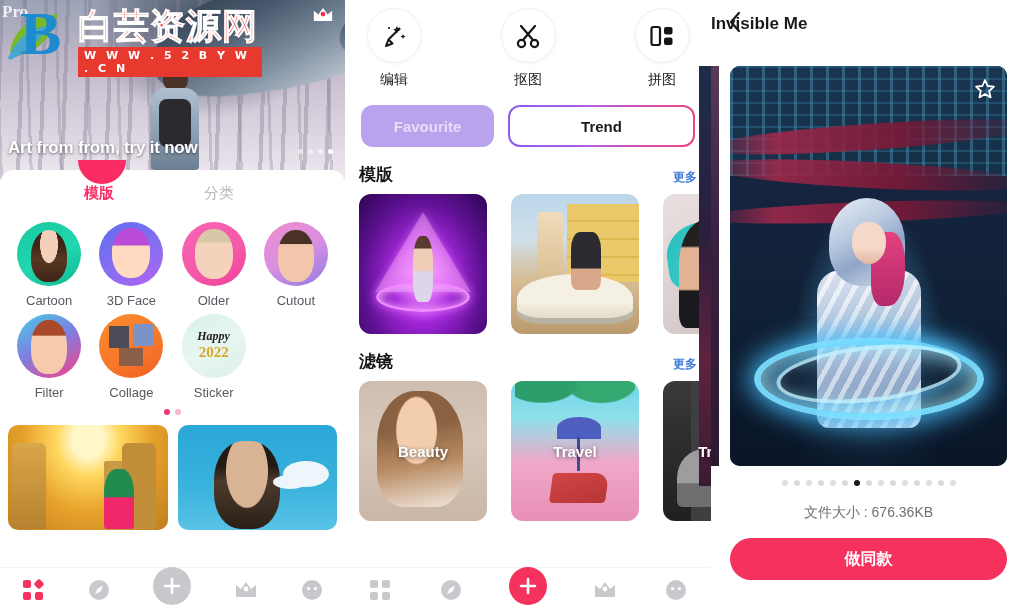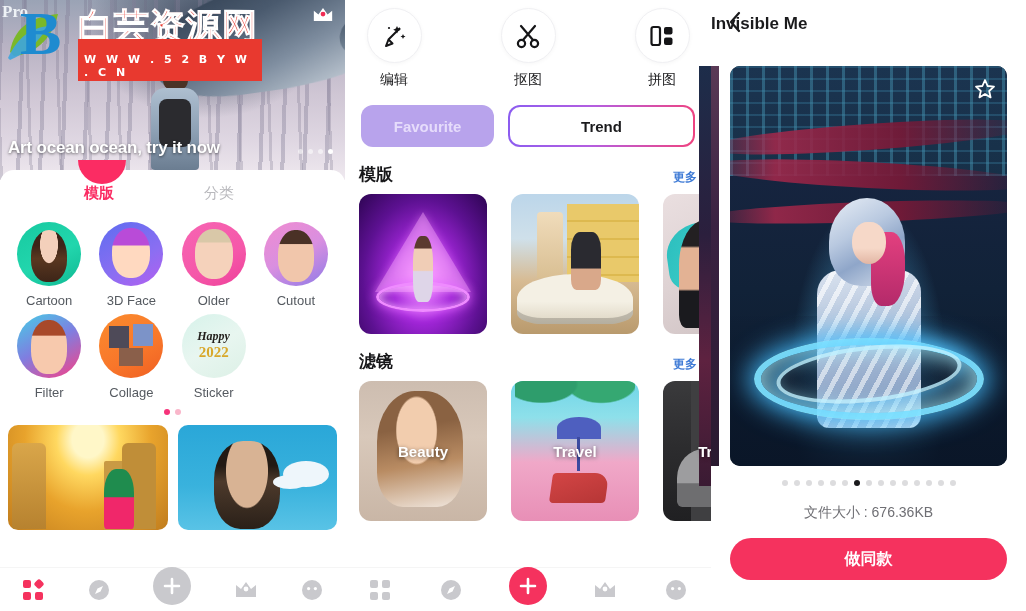--- a/index.html
+++ b/index.html
@@ -77,22 +77,22 @@
   .wm { position:absolute; left:0; top:0; width:262px; height:72px; z-index:7; pointer-events:none; }
   .wm .leaf { position:absolute; left:4px; top:6px; width:62px; height:62px; }
   .wm .bigB { position:absolute; left:20px; top:2px; font-size:62px; line-height:62px; font-weight:700; color:#1e8bd0; font-family:"Liberation Serif", serif; }
   .wm .cn {
     position:absolute; left:78px; top:6px;
     font-size:35px; line-height:40px; font-weight:700; color:#e8392f;
     font-family:"DejaVu Sans", sans-serif; letter-spacing:1px;
     -webkit-text-stroke:1px #fff;
   }
   .wm .url {
-    position:absolute; left:78px; top:39px; background:#e8392f; color:#fff;
-    font-size:11px; font-weight:700; letter-spacing:3px; padding:14px 5px 2px 6px;
+    position:absolute; left:78px; top:47px; background:#e8392f; color:#fff;
+    font-size:11px; font-weight:700; letter-spacing:3px; padding:2px 5px 2px 6px;
     font-family:"DejaVu Sans", sans-serif;
   }
   .wm .pro { position:absolute; left:2px; top:2px; color:#eef2f6; font-size:17px; font-weight:600;font-family:Liberation Serif, serif; }
 
   
   .tabs { position:relative; height:48px; background:#fff; border-radius:14px 14px 0 0; margin-top:-10px; }
   .tab-pill {
     position:absolute; left:78px; top:-10px; width:48px; height:24px;
     background:#fb2c63; border-radius:0 0 24px 24px;
   }
@@ -369,21 +369,21 @@
   <div class="panel" id="panel-left">
 
     <div class="hero">
       <div class="trees"></div>
       <div class="whale"></div>
       <div class="person">
         <div class="head"></div>
           <div class="body"></div>
           <div class="pack"></div>
       </div>
-      <div class="hero-title">Art ocean ocean, try it now</div>
+      <div class="hero-title">Art from from, try it now</div>
       <div class="hero-dots">
         <i></i>
           <i></i>
           <i></i>
           <i class="on"></i>
       </div>
       <div class="crown-badge">
         <svg viewBox="0 0 24 18" xmlns="http://www.w3.org/2000/svg">
           <path d="M2 16 L2 5 L7 9 L12 2 L17 9 L22 5 L22 16 Z" fill="#ffffff"></path>
           <circle cx="12" cy="8.5" r="2.6" fill="#f02b54"></circle>

